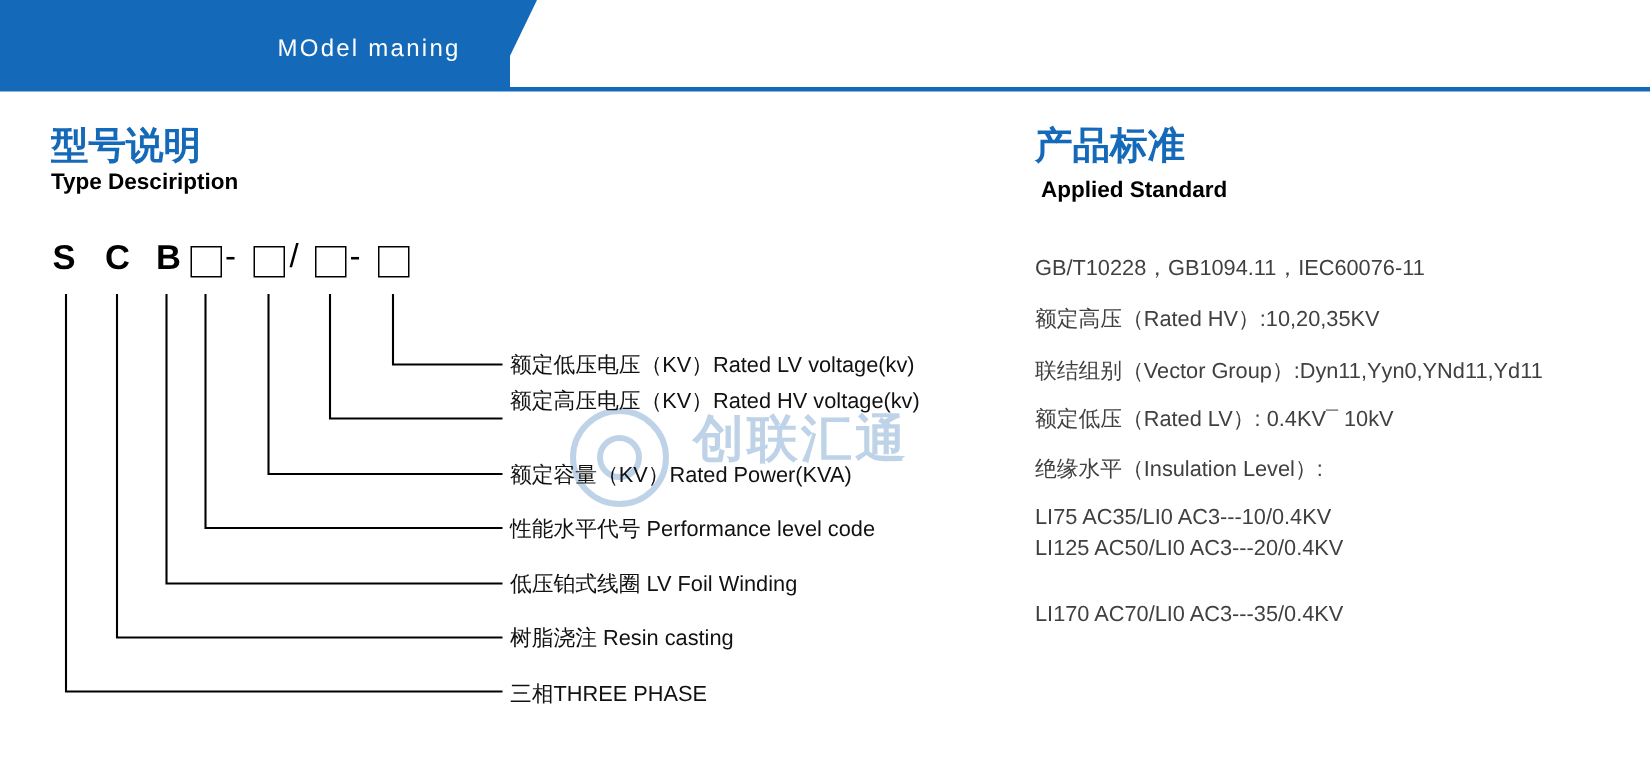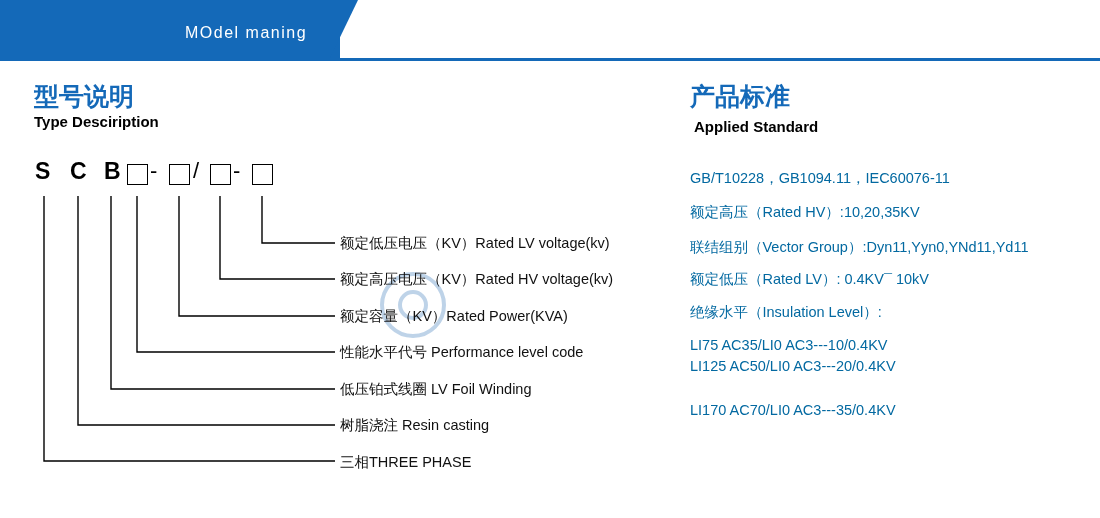--- a/index.html
+++ b/index.html
@@ -119,21 +119,21 @@
     font-size: 14.5px;
     color: #111111;
     white-space: nowrap;
   }
 
   
   .std-line {
     position: absolute;
     left: 690px;
     font-size: 14.5px;
-    color: #0369a1;
+    color: #404040;
     white-space: nowrap;
   }
 
   
   .watermark {
     position: absolute;
     left: 370px; top: 268px;
     width: 380px;
     height: 76px;
     opacity: 0.30;
@@ -184,20 +184,21 @@
 </div>
 <div class="banner-underline"></div>
 
 <div class="sec-title-cn" id="left-title-cn">型号说明</div>
 <div class="sec-title-en" id="left-title-en">Type Desciription</div>
 <div class="sec-title-cn" id="right-title-cn">产品标准</div>
 <div class="sec-title-en" id="right-title-en">Applied Standard</div>
 
 <div class="watermark">
   <div class="wm-mark"></div>
+  <div class="wm-text-cn">创联汇通</div>
 </div>
 
 <div class="code-row">
   <span class="code-letter" style="left:5px;">S</span>
   <span class="code-letter" style="left:40px;">C</span>
   <span class="code-letter" style="left:74px;">B</span>
 
   <span class="code-box" style="left:97px;"></span>
   <span class="code-sym" style="left:120px;">-</span>
   <span class="code-box" style="left:139px;"></span>
@@ -220,21 +221,21 @@
 
     <path d="M111,196 L111,389 L335,389"></path>
 
     <path d="M78,196 L78,425 L335,425"></path>
 
     <path d="M44,196 L44,461 L335,461"></path>
   </g>
 </svg>
 
 <div class="leader-label" style="left:340px; top:234px;">额定低压电压（KV）Rated LV voltage(kv)</div>
-<div class="leader-label" style="left:340px; top:270px;">额定高压电压（KV）Rated HV voltage(kv)</div>
+<div class="leader-label" style="left:340px; top:258px;">额定高压电压（KV）Rated HV voltage(kv)</div>
 <div class="leader-label" style="left:340px; top:307px;">额定容量（KV）Rated Power(KVA)</div>
 <div class="leader-label" style="left:340px; top:343px;">性能水平代号 Performance level code</div>
 <div class="leader-label" style="left:340px; top:380px;">低压铂式线圈 LV Foil Winding</div>
 <div class="leader-label" style="left:340px; top:416px;">树脂浇注 Resin casting</div>
 <div class="leader-label" style="left:340px; top:453px;">三相THREE PHASE</div>
 
 <div class="std-line" style="top:169px;">GB/T10228，GB1094.11，IEC60076-11</div>
 <div class="std-line" style="top:203px;">额定高压（Rated HV）:10,20,35KV</div>
 <div class="std-line" style="top:238px;">联结组别（Vector Group）:Dyn11,Yyn0,YNd11,Yd11</div>
 <div class="std-line" style="top:270px;">额定低压（Rated LV）: 0.4KV¯ 10kV</div>

